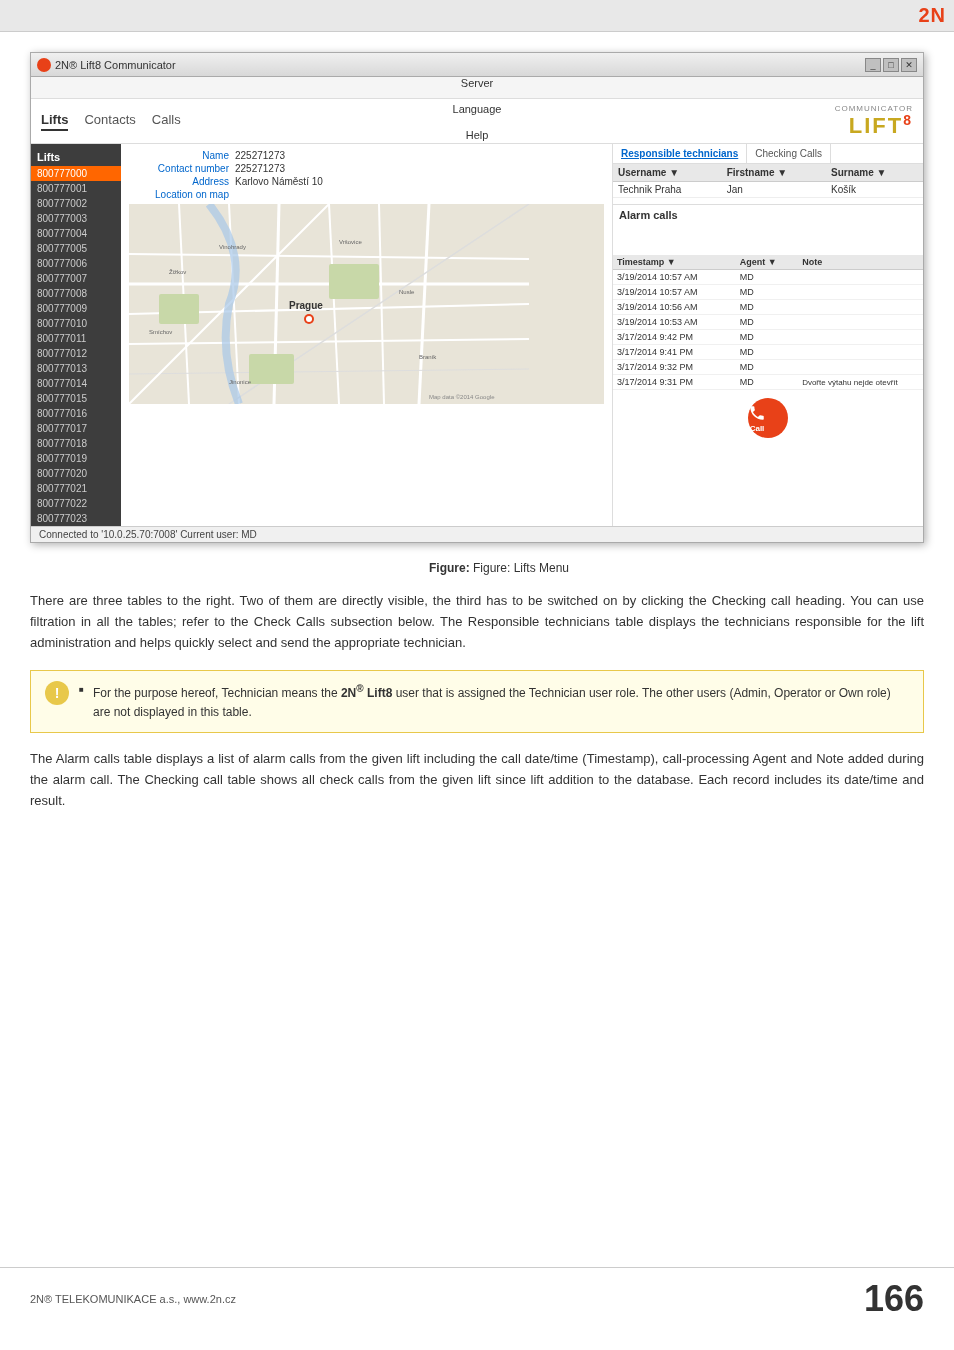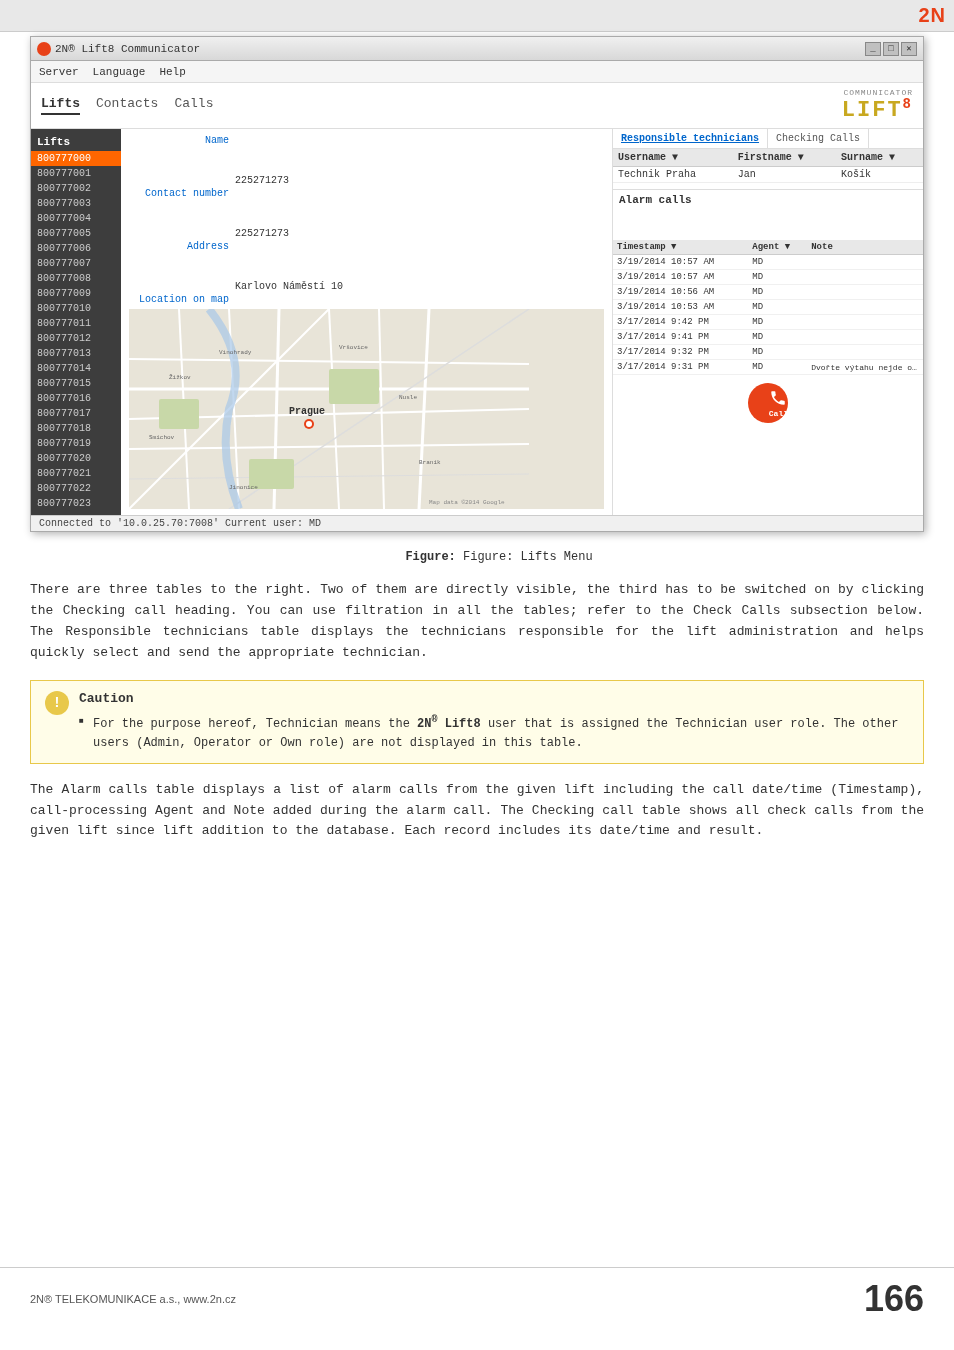--- a/index.html
+++ b/index.html
@@ -23,22 +23,21 @@
     }
     .top-logo {
       font-size: 20px;
       font-weight: bold;
       color: #e84118;
       letter-spacing: 1px;
     }
 
     
     .page-wrapper {
-      padding: 4px 30px;
-      font-family: Liberation Mono, monospace;
+      padding: 20px 30px;
     }
 
     
     .app-window {
       border: 1px solid #aaa;
       background: #f5f5f5;
       box-shadow: 2px 2px 8px rgba(0,0,0,0.3);
       margin-bottom: 18px;
     }
 
@@ -84,20 +83,21 @@
 
     
     .menu-bar {
       background: #f5f5f5;
       height: 22px;
       display: flex;
       align-items: center;
       padding: 0 8px;
       gap: 14px;
       border-bottom: 1px solid #ddd;
+      flex-direction: column;
     }
     .menu-item {
       font-size: 11px;
       color: #333;
       cursor: pointer;
     }
 
     
     .app-header {
       background: #fff;
@@ -183,21 +183,20 @@
       text-align: right;
     }
     .detail-label {
       color: #0066cc;
       min-width: 100px;
       font-size: 10px;
     }
     .detail-value {
       color: #333;
       font-size: 10px;
-      margin-top: 40px;
     }
 
     .map-container {
       width: 100%;
       height: 200px;
       background: #e8e0d0;
       margin-top: 4px;
       position: relative;
       overflow: hidden;
     }
@@ -277,21 +276,21 @@
       white-space: nowrap;
     }
 
     .call-btn {
       width: 40px;
       height: 40px;
       background: #e84118;
       border-radius: 50%;
       display: flex;
       align-items: center;
-      justify-content: flex-end;
+      justify-content: flex-start;
       color: #fff;
       font-size: 8px;
       font-weight: bold;
       cursor: pointer;
       margin: 4px auto;
       text-align: center;
     }
 
     
     .status-bar {
@@ -631,21 +630,20 @@
 
   <div class="figure-caption">
     <strong>Figure:</strong> <span>Figure: Lifts Menu</span>
   </div>
 
   <p class="body-text">There are three tables to the right. Two of them are directly visible, the third has to be switched on by clicking the Checking call heading. You can use filtration in all the tables; refer to the Check Calls subsection below. The Responsible technicians table displays the technicians responsible for the lift administration and helps quickly select and send the appropriate technician.</p>
 
   <div class="caution-box">
     <div class="caution-icon">!</div>
     <div class="caution-content">
-      <div class="caution-title">Caution</div>
       <ul class="caution-list">
         <li>
           For the purpose hereof, Technician means the <strong>2N<sup>®</sup> Lift8</strong> user that is assigned the Technician user role. The other users (Admin, Operator or Own role) are not displayed in this table.
         </li>
       </ul>
     </div>
   </div>
 
   <p class="body-text">The Alarm calls table displays a list of alarm calls from the given lift including the call date/time (Timestamp), call-processing Agent and Note added during the alarm call. The Checking call table shows all check calls from the given lift since lift addition to the database. Each record includes its date/time and result.</p>
 

